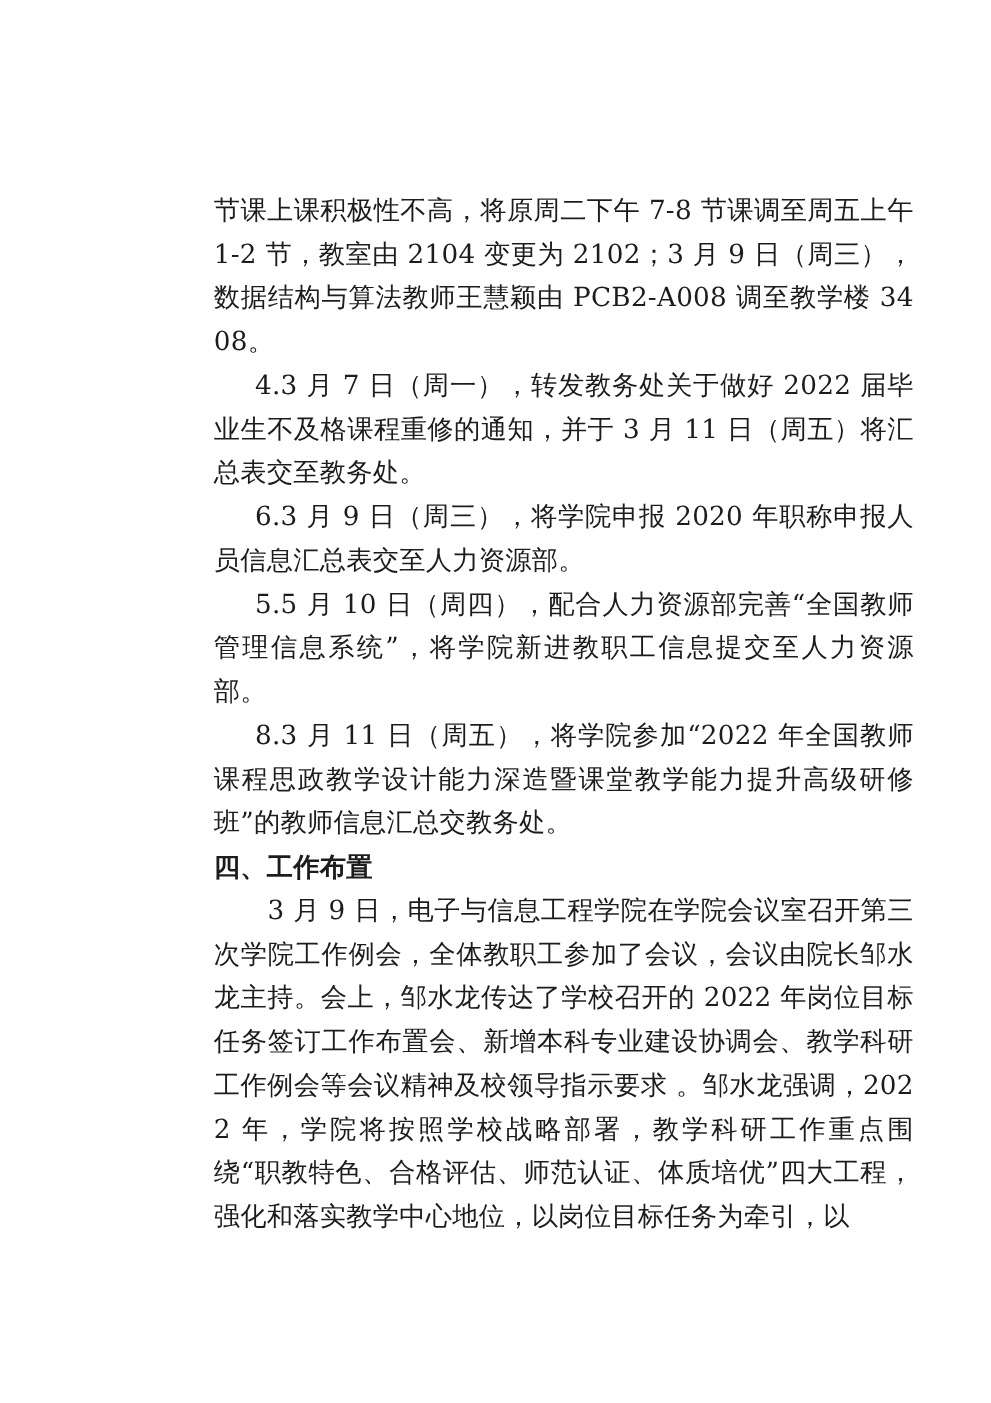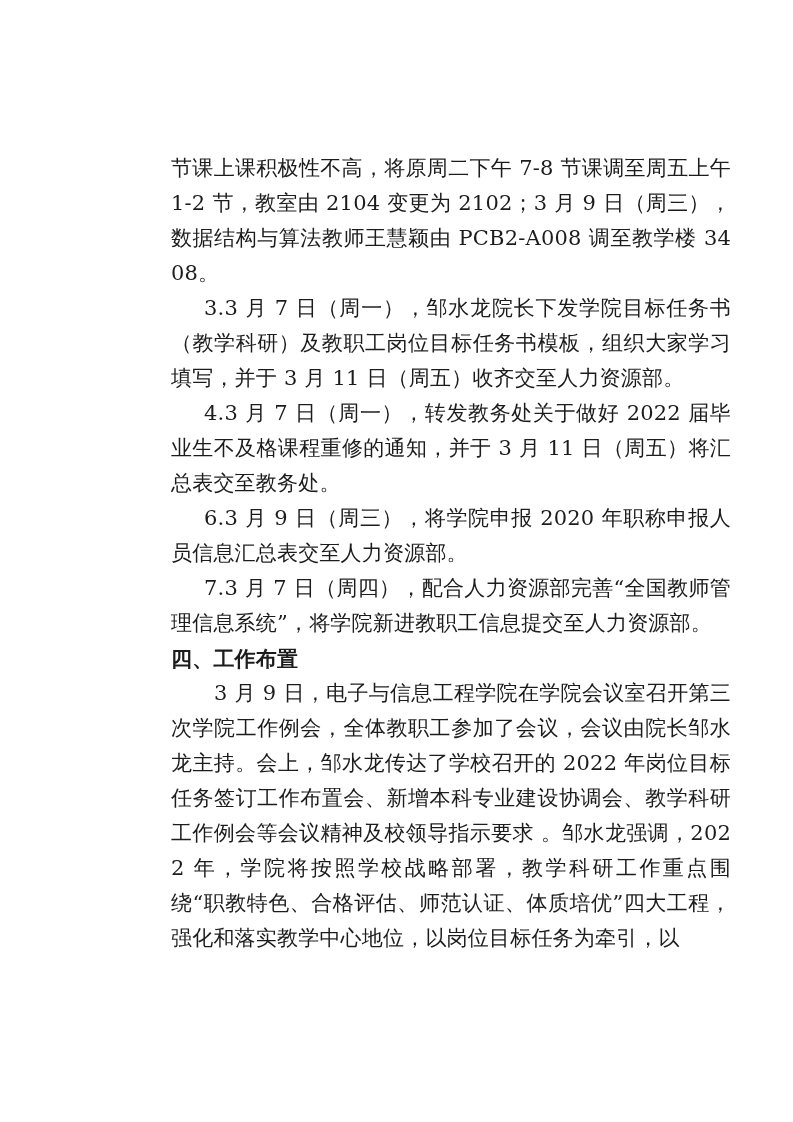--- a/index.html
+++ b/index.html
@@ -48,27 +48,27 @@
     text-indent: 0;
   }
 </style>
 </head>
 <body>
 
 <div class="page">
   <div class="content">
     <p class="indent-none">节课上课积极性不高，将原周二下午 7-8 节课调至周五上午 1-2 节，教室由 2104 变更为 2102；3 月 9 日（周三），数据结构与算法教师王慧颖由 PCB2-A008 调至教学楼 3408。</p>
 
-    <p class="indent-item">3.3 月 7 日（周一），邹水龙院长下发学院目标任务书（教学科研）及教职工岗位目标任务书模板，组织大家学习填写，并于 3 月 11 日（周五）收齐交至人力资源部。</p>
 
     <p class="indent-item">4.3 月 7 日（周一），转发教务处关于做好 2022 届毕业生不及格课程重修的通知，并于 3 月 11 日（周五）将汇总表交至教务处。</p>
 
 
     <p class="indent-item">6.3 月 9 日（周三），将学院申报 2020 年职称申报人员信息汇总表交至人力资源部。</p>
 
-    <p class="indent-item">7.3 月 7 日（周四），配合人力资源部完善“全国教师管理信息系统”，将学院新进教职工信息提交至人力资源部。</p>
+    <p class="indent-item">5.5 月 10 日（周四），配合人力资源部完善“全国教师管理信息系统”，将学院新进教职工信息提交至人力资源部。</p>
 
+    <p class="indent-item">8.3 月 11 日（周五），将学院参加“2022 年全国教师课程思政教学设计能力深造暨课堂教学能力提升高级研修班”的教师信息汇总交教务处。</p>
 
     <p class="heading">四、工作布置</p>
 
     <p class="indent-deep">3 月 9 日，电子与信息工程学院在学院会议室召开第三次学院工作例会，全体教职工参加了会议，会议由院长邹水龙主持。会上，邹水龙传达了学校召开的 2022 年岗位目标任务签订工作布置会、新增本科专业建设协调会、教学科研工作例会等会议精神及校领导指示要求 。邹水龙强调，2022 年，学院将按照学校战略部署，教学科研工作重点围绕“职教特色、合格评估、师范认证、体质培优”四大工程，强化和落实教学中心地位，以岗位目标任务为牵引，以</p>
   </div>
 </div>
 
 </body></html>

